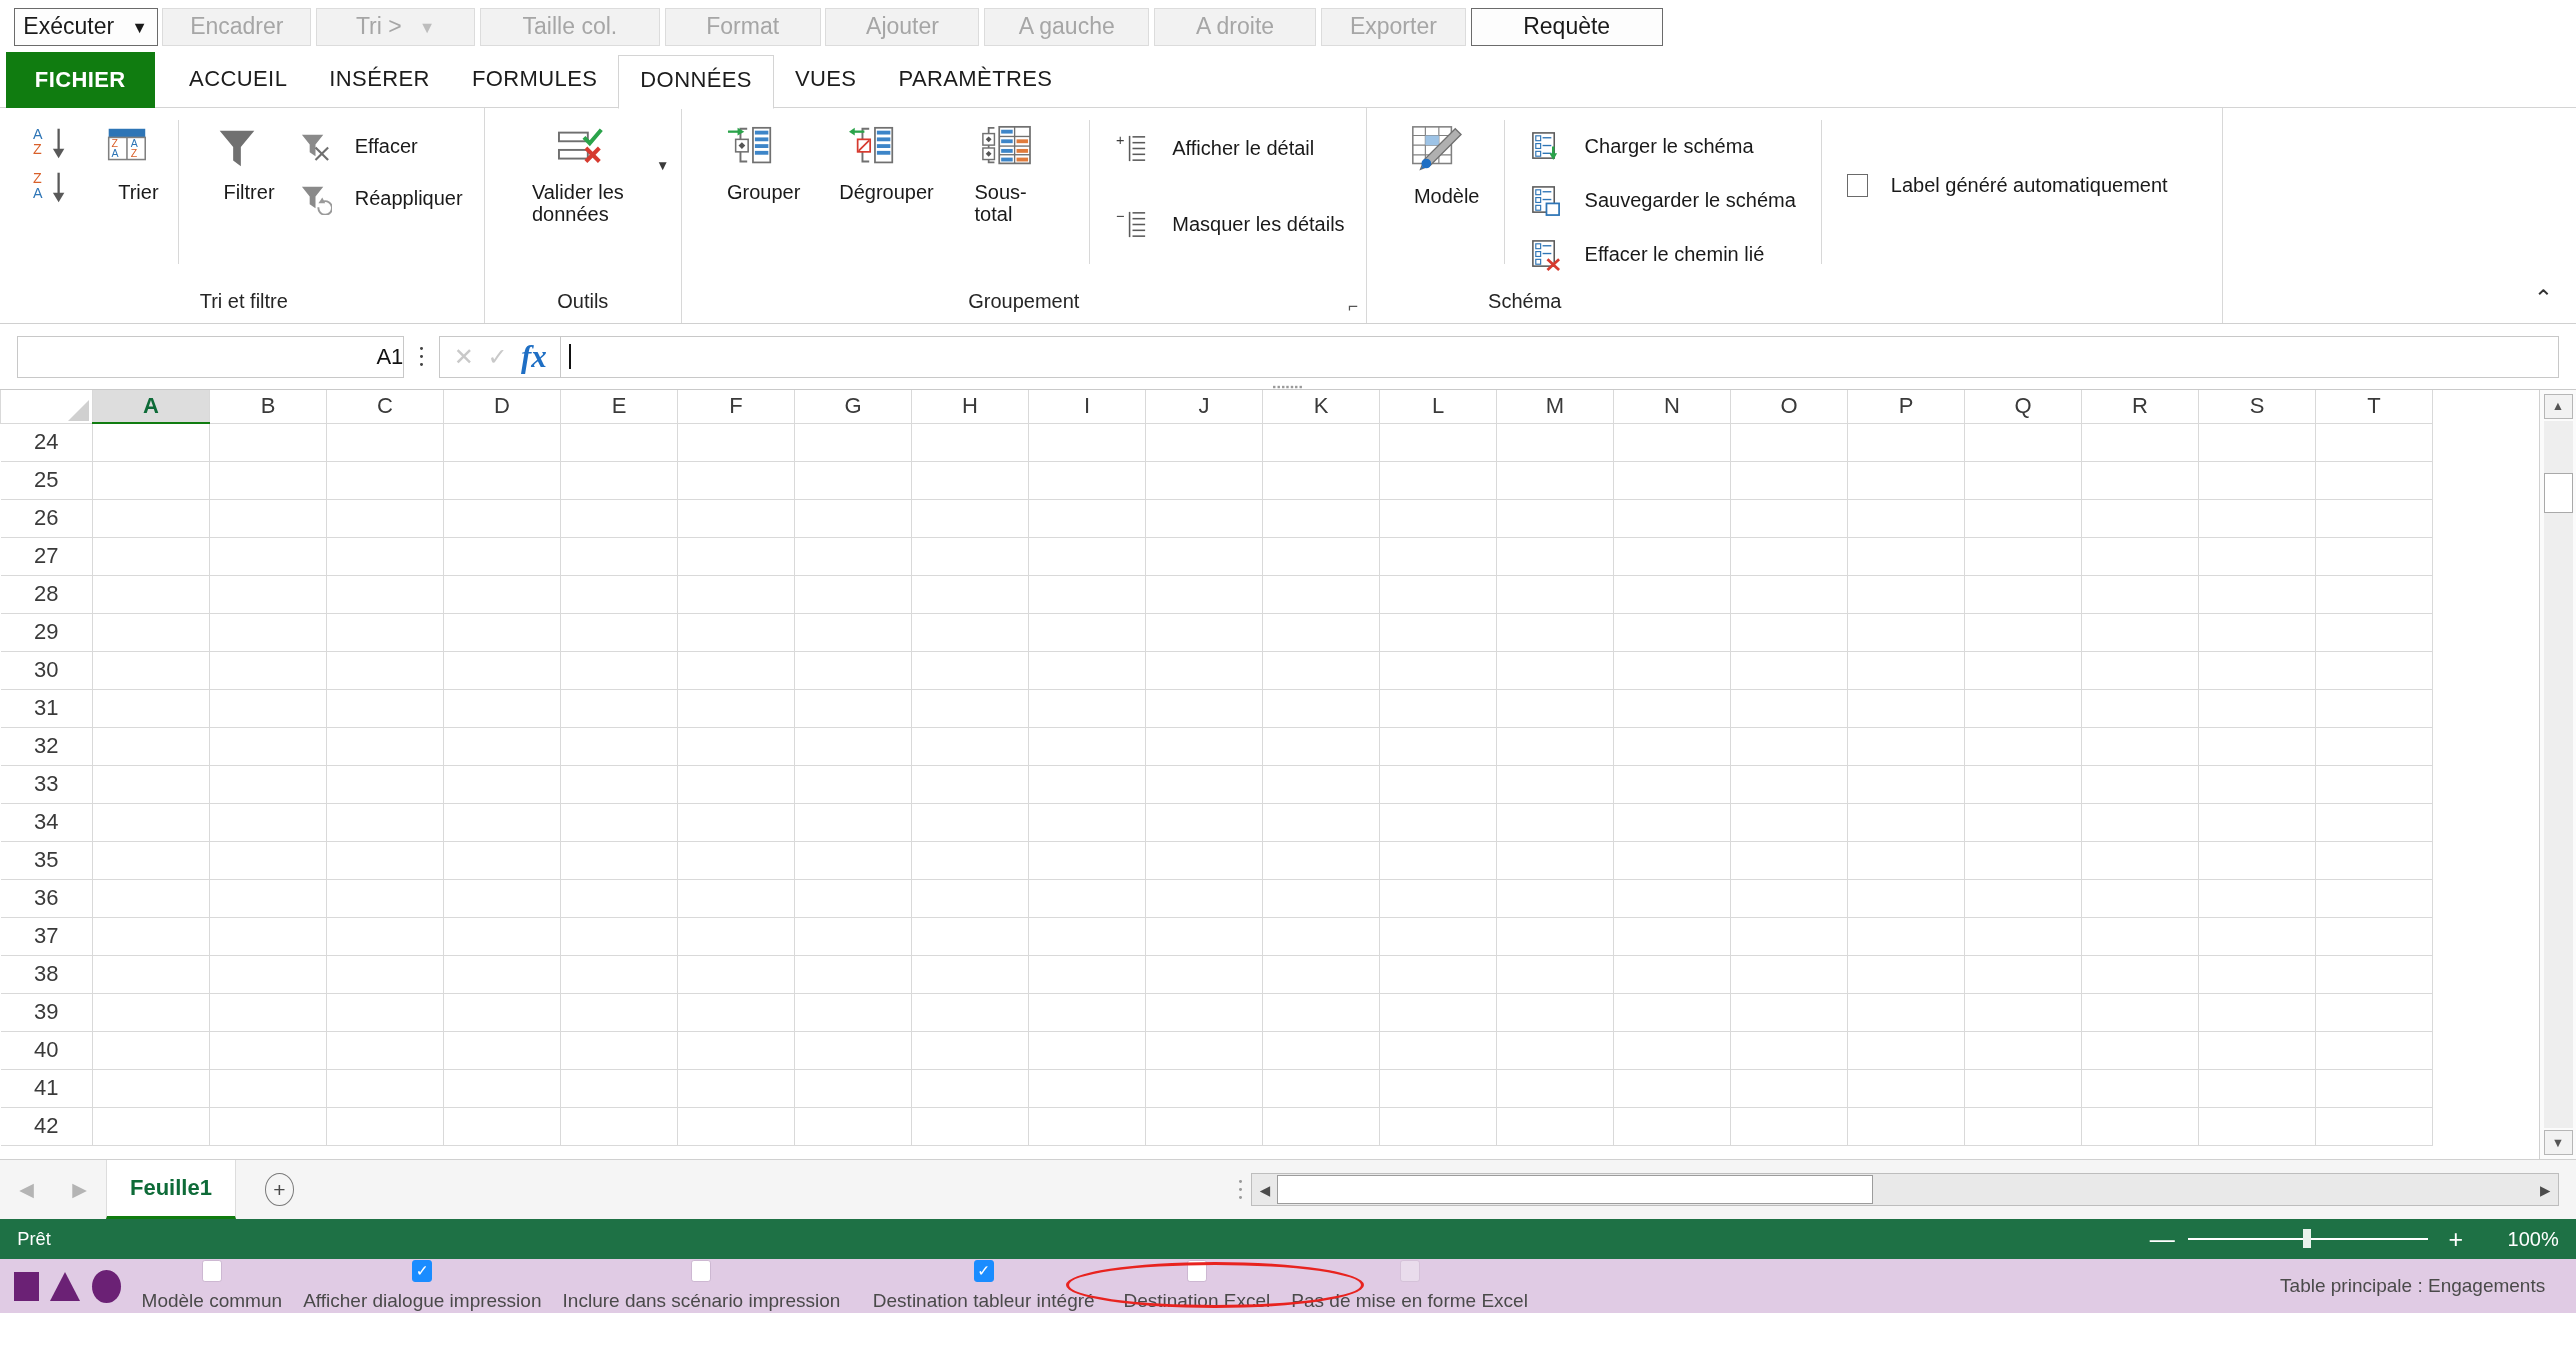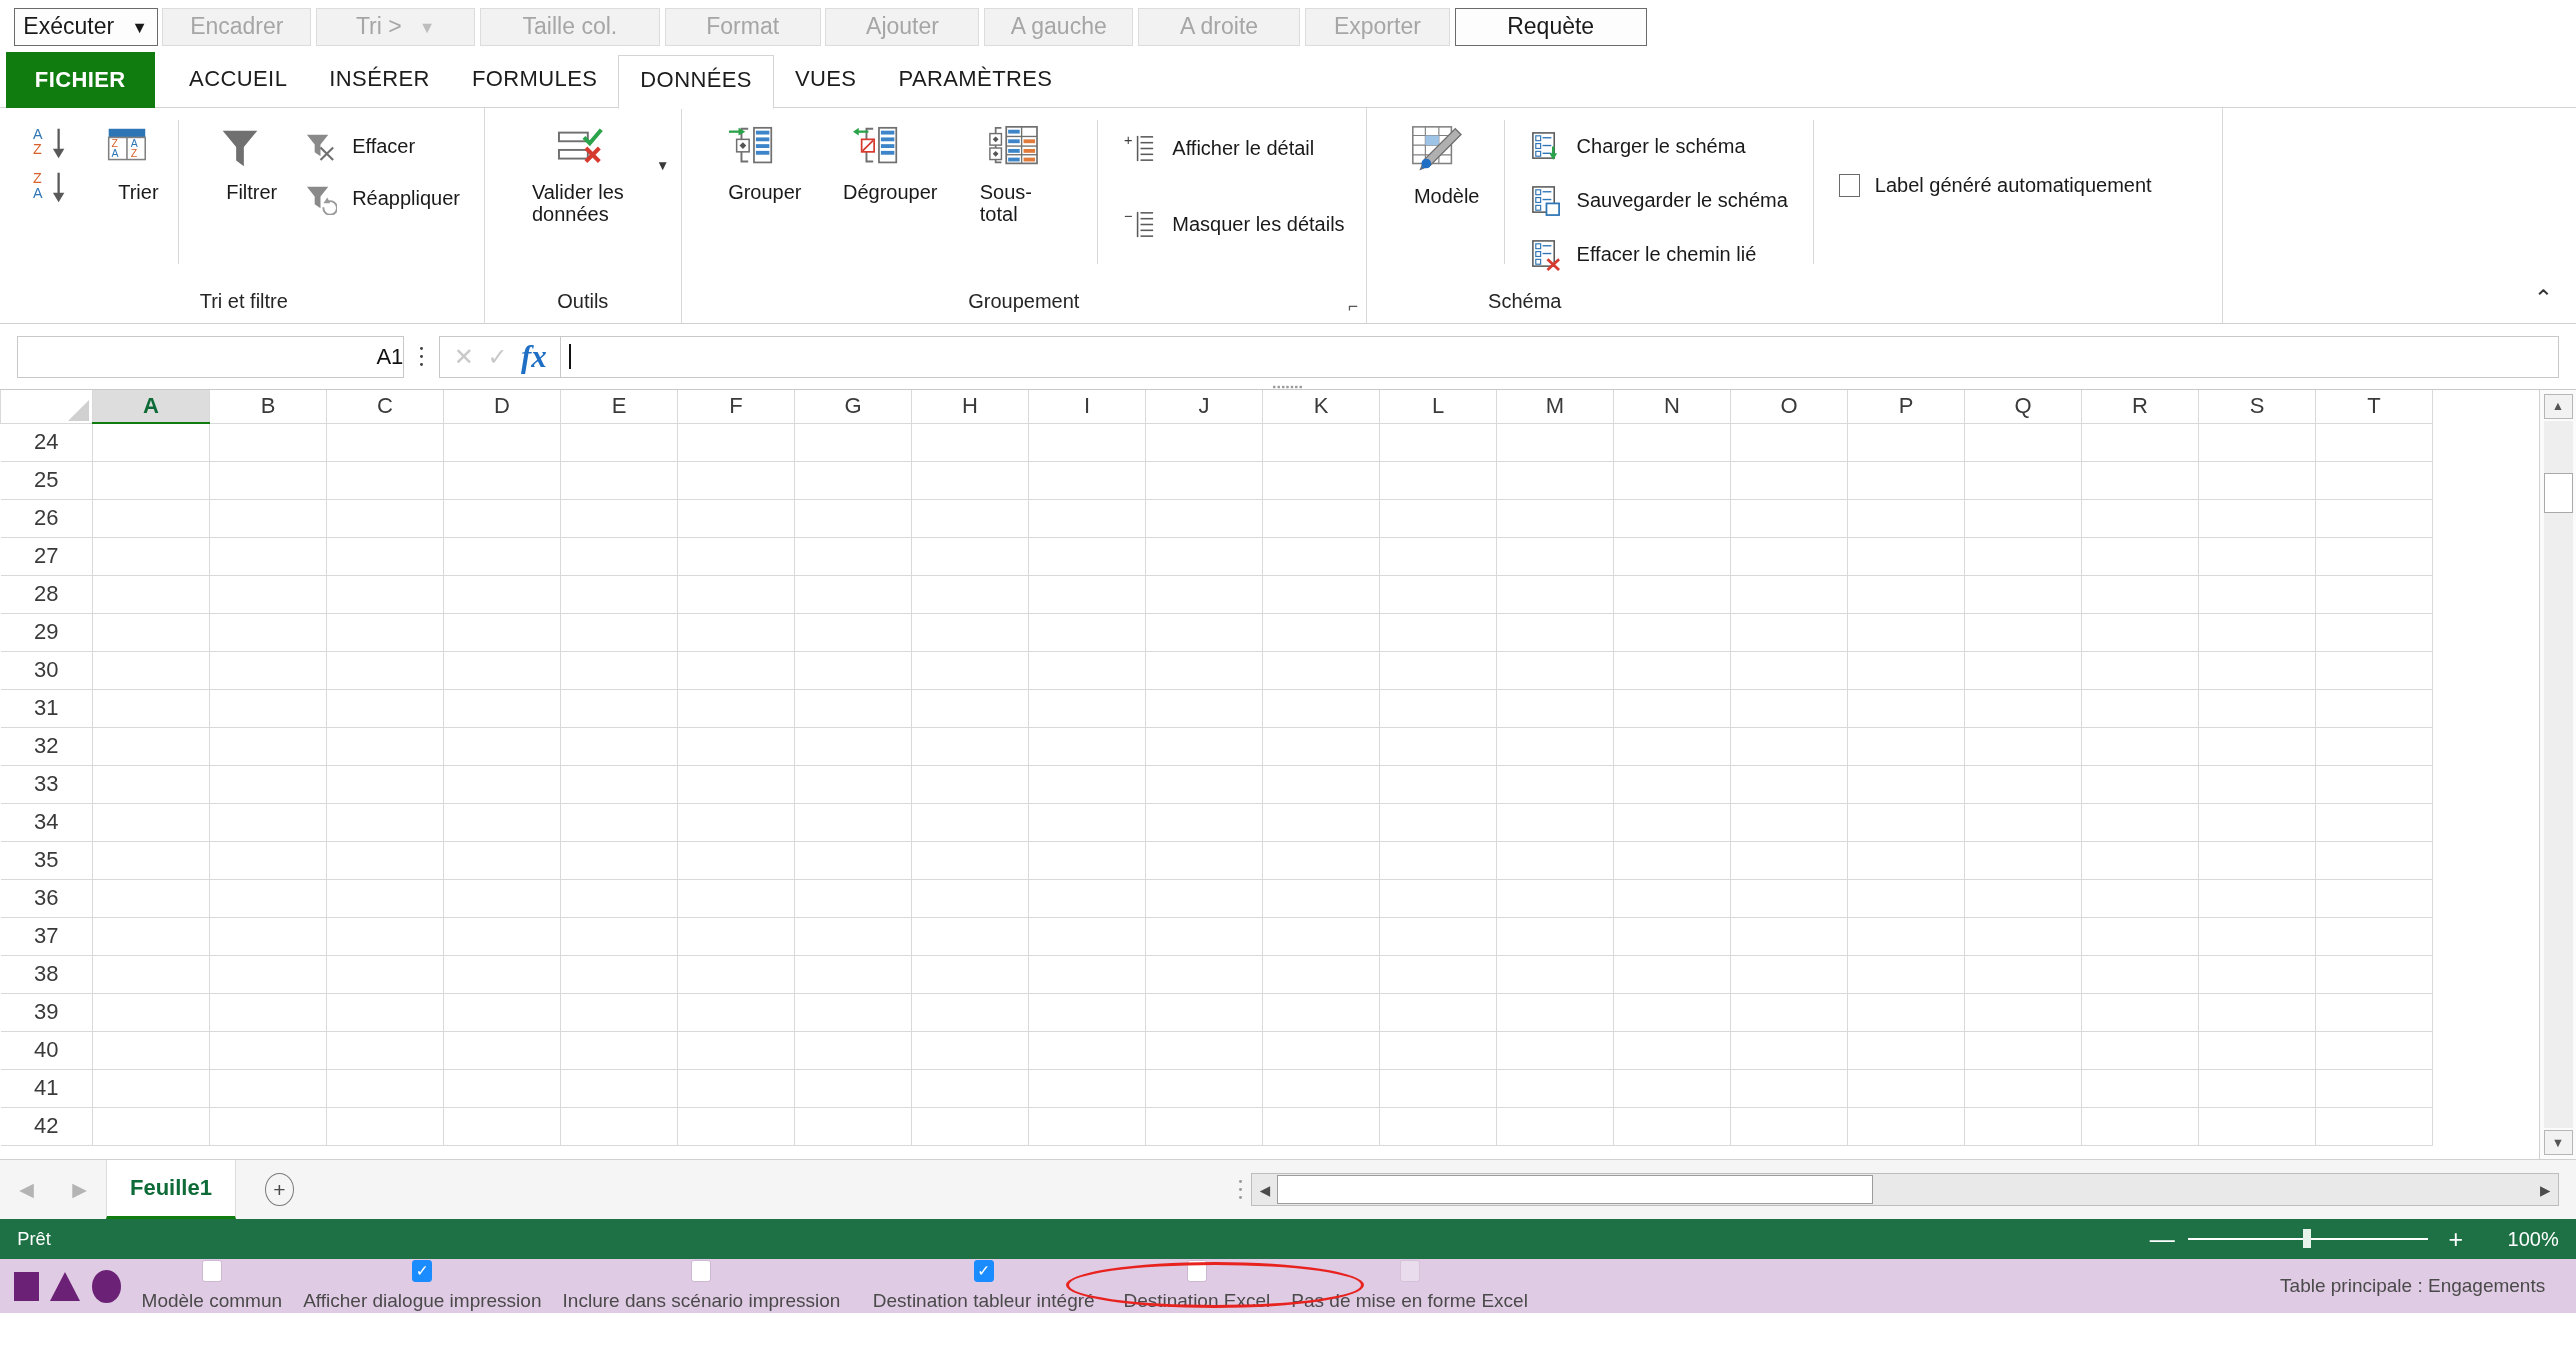--- a/index.html
+++ b/index.html
@@ -142,21 +142,21 @@
   .smallcol {
     display: flex;
     flex-direction: column;
     justify-content: flex-start;
     gap: 9.6px;
     padding-top: 5.8px;
   }
   .smallbtn {
     display: flex;
     align-items: center;
-    gap: 15px;
+    gap: 23px;
     padding: 4.8px 7.7px;
   }
   .smallbtn .lbl {
     font-size: 20px;
     color: #1a1a1a;
     white-space: nowrap;
   }
 
   
   .ico { display:inline-block; position: relative; }
@@ -430,21 +430,21 @@
   </div>
   <div class="cmdbtn" style="width:180px">
     <span>Taille col.</span>
   </div>
   <div class="cmdbtn" style="width:156px">
     <span>Format</span>
   </div>
   <div class="cmdbtn" style="width:154px">
     <span>Ajouter</span>
   </div>
-  <div class="cmdbtn" style="width:149px">
+  <div class="cmdbtn" style="width:165px">
     <span>A gauche</span>
   </div>
   <div class="cmdbtn" style="width:162px">
     <span>A droite</span>
   </div>
   <div class="cmdbtn" style="width:145px">
     <span>Exporter</span>
   </div>
   <div class="cmdbtn active" style="width:192px">
     <span>Requète</span>

